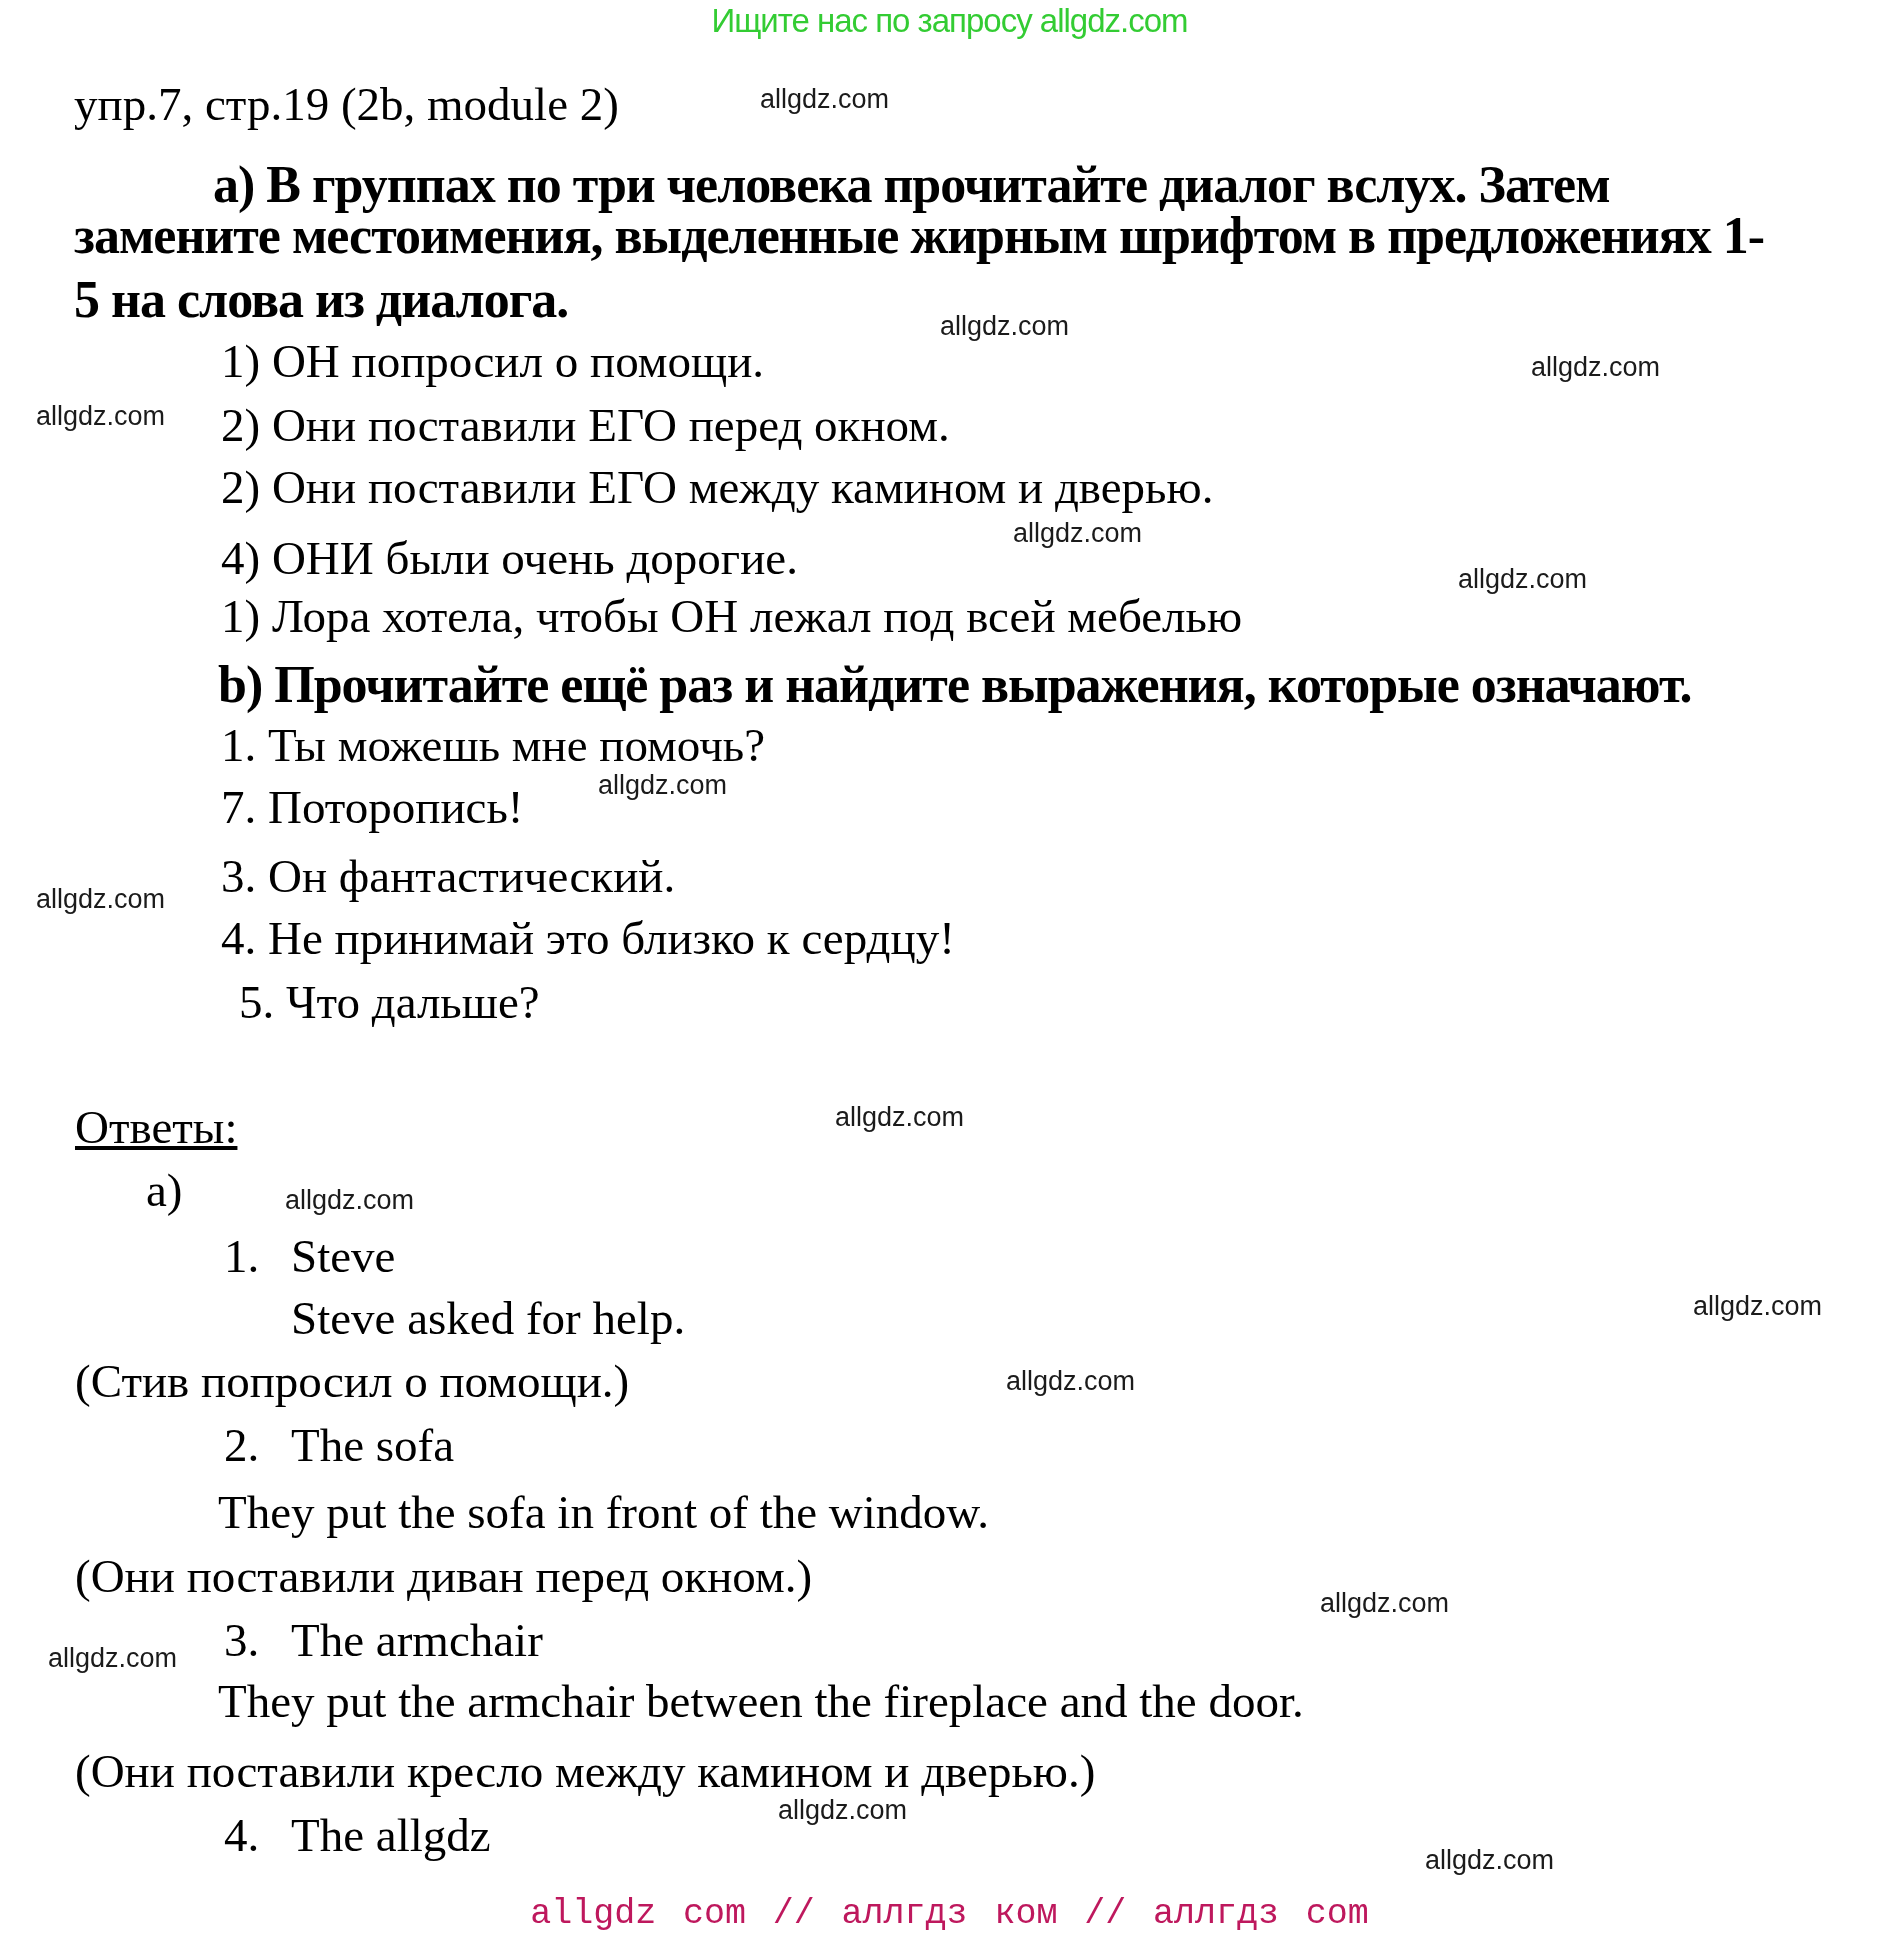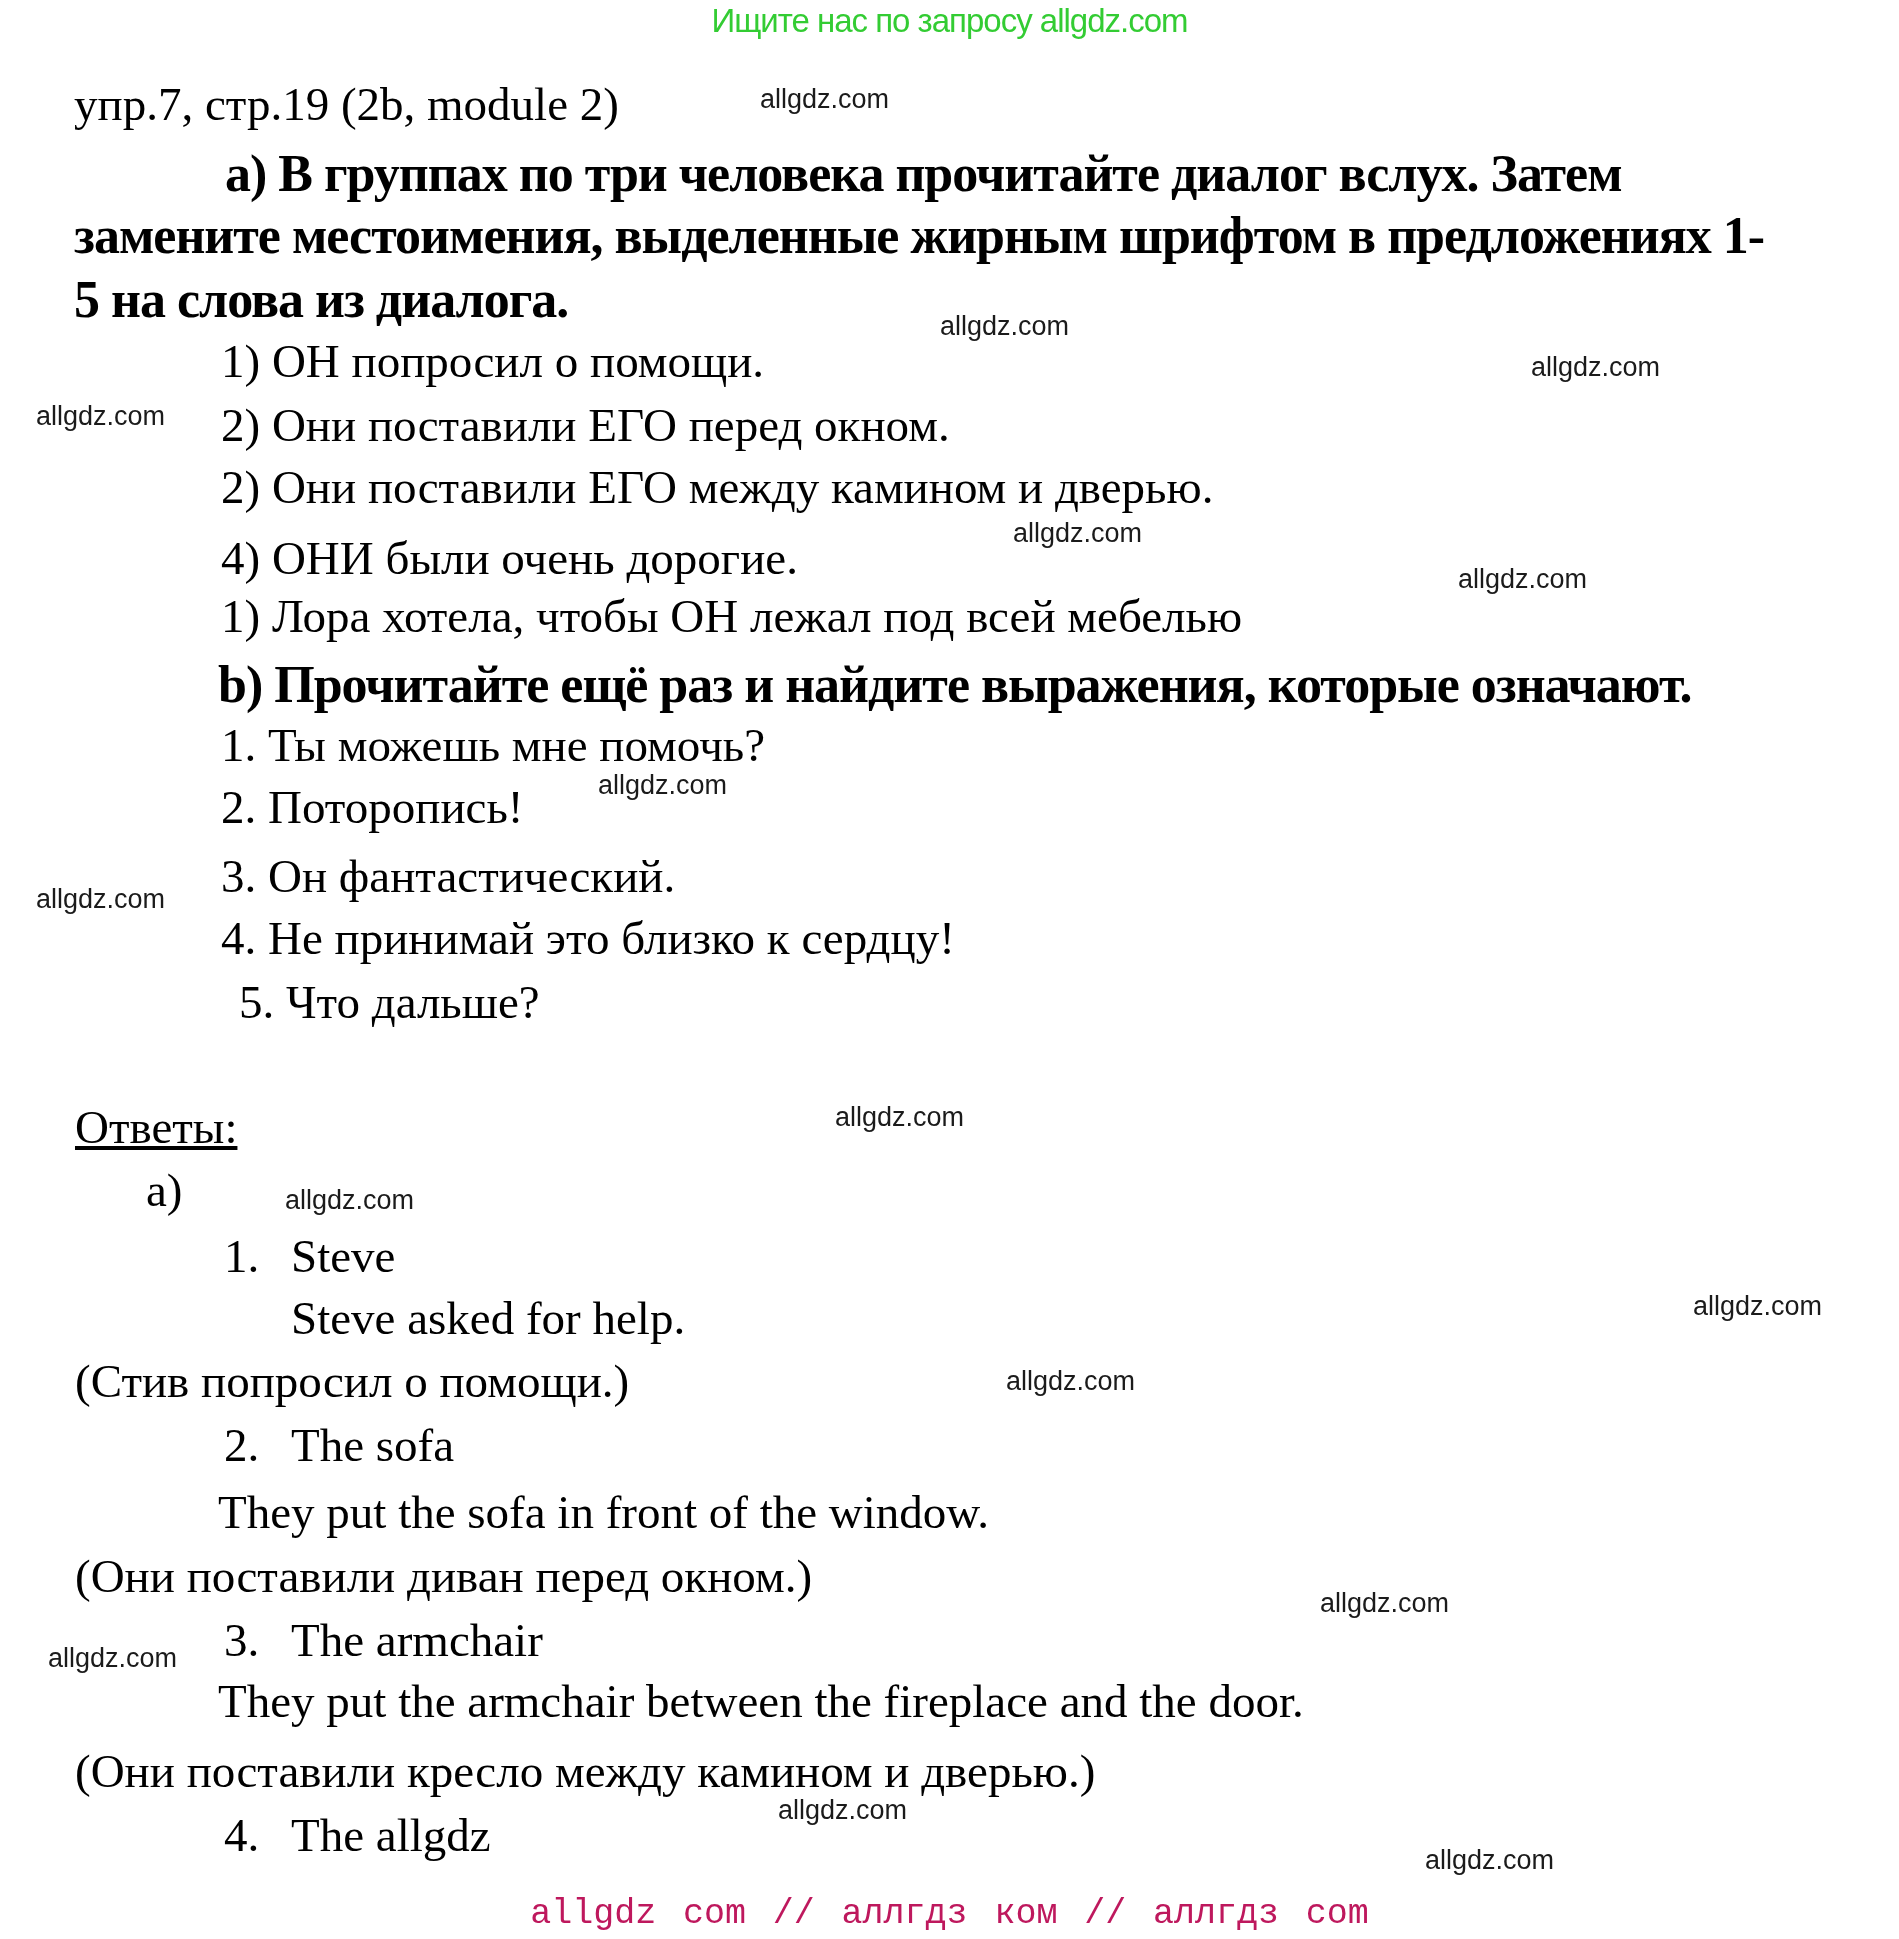--- a/index.html
+++ b/index.html
@@ -64,34 +64,34 @@
 </style>
 </head>
 <body>
 
 <div id="page">
 
   <div class="promo">Ищите нас по запросу allgdz.com</div>
 
   <div class="ser" style="left:74px; top:76px;">упр.7, стр.19 (2b, module 2)</div>
 
-  <div class="ser serb" style="left:213px; top:143px;margin-left:12px;">а) В группах по три человека прочитайте диалог вслух. Затем</div>
+  <div class="ser serb" style="left:213px; top:154px;">а) В группах по три человека прочитайте диалог вслух. Затем</div>
   <div class="ser serb" style="left:74px;  top:205px;">замените местоимения, выделенные жирным шрифтом в предложениях 1-</div>
   <div class="ser serb" style="left:74px;  top:269px;">5 на слова из диалога.</div>
 
   <div class="ser" style="left:221px; top:333px;">1) ОН попросил о помощи.</div>
   <div class="ser" style="left:221px; top:397px;">2) Они поставили ЕГО перед окном.</div>
   <div class="ser" style="left:221px; top:459px;">2) Они поставили ЕГО между камином и дверью.</div>
   <div class="ser" style="left:221px; top:530px;">4) ОНИ были очень дорогие.</div>
   <div class="ser" style="left:221px; top:588px;">1) Лора хотела, чтобы ОН лежал под всей мебелью</div>
 
   <div class="ser serb" style="left:218px; top:654px;">b) Прочитайте ещё раз и найдите выражения, которые означают.</div>
 
   <div class="ser" style="left:221px; top:717px;">1. Ты можешь мне помочь?</div>
-  <div class="ser" style="left:221px; top:779px;">2. Поторопись!</div>
+  <div class="ser" style="left:221px; top:779px;">7. Поторопись!</div>
   <div class="ser" style="left:221px; top:848px;">3. Он фантастический.</div>
   <div class="ser" style="left:221px; top:910px;">4. Не принимай это близко к сердцу!</div>
   <div class="ser" style="left:239px; top:974px;">5. Что дальше?</div>
 
   <div class="ser answers-heading" style="left:75px; top:1099px;">Ответы:</div>
   <div class="ser" style="left:146px; top:1162px;">а)</div>
 
   <div class="ser" style="left:224px; top:1228px;"><span class="ans-num">1.</span><span>Steve</span></div>
   <div class="ser" style="left:291px; top:1290px;">Steve asked for help.</div>
   <div class="ser" style="left:75px;  top:1353px;">(Стив попросил о помощи.)</div>

